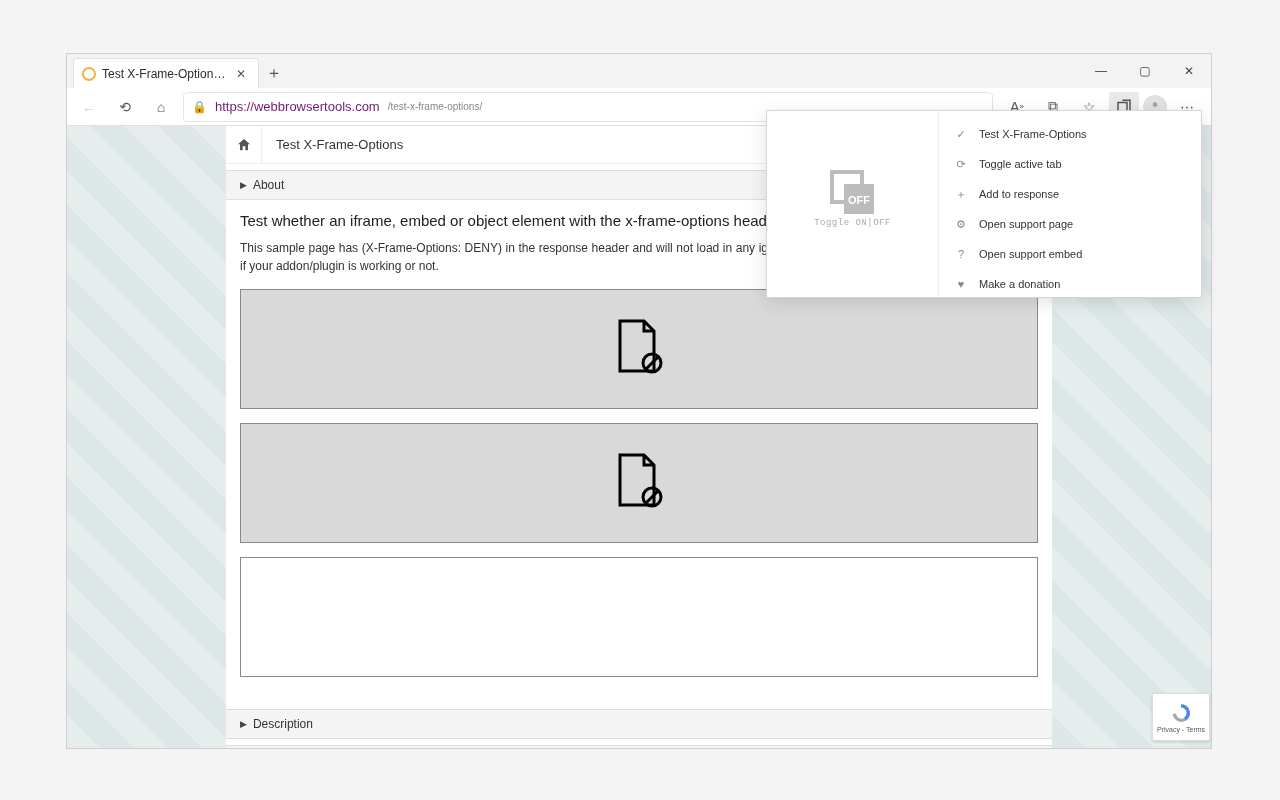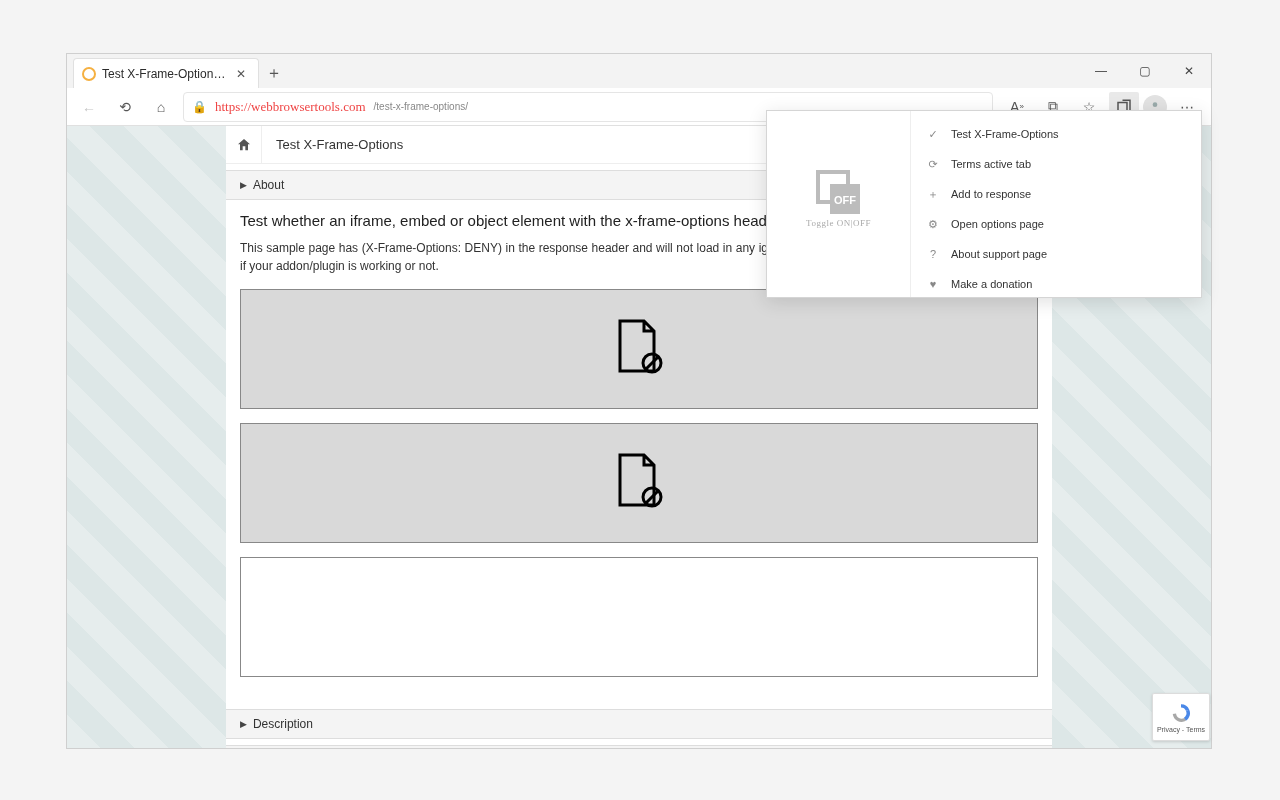--- a/index.html
+++ b/index.html
@@ -24,21 +24,21 @@
 .new-tab { display: flex; align-items: center; justify-content: center; width: 30px; color: #555; font-size: 16px; margin-top: 4px; }
 .win-controls { margin-left: auto; display: flex; }
 .win-controls div { width: 44px; display: flex; align-items: center; justify-content: center; color: #444; font-size: 12px; }
 
 
 .toolbar { display: flex; align-items: center; height: 38px; padding: 0 8px; gap: 8px; border-bottom: 1px solid #e0e0e0; background: #fff; }
 .tool-btn { width: 28px; height: 28px; display: flex; align-items: center; justify-content: center; color: #555; font-size: 14px; }
 .tool-btn.disabled { color: #c5c5c5; }
 .urlbar { flex: 1; display: flex; align-items: center; height: 30px; border: 1px solid #e5e5e5; border-radius: 4px; padding: 0 8px; gap: 8px; background: #fff; }
 .lock-icon { color: #777; font-size: 12px; }
-.url-host { font-size: 13px; color: #ef4444; font-family: Liberation Serif, serif; }
+.url-host { font-size: 13px; color: #701a75; }
 .url-path { font-size: 10px; color: #888; }
 .toolbar-right { display: flex; gap: 4px; align-items: center; }
 .toolbar-right .tool-btn { width: 32px; }
 .ext-btn { background: #e9e9e9; border-radius: 2px; height: 30px; width: 30px; display:flex;align-items:center;justify-content:center; }
 .avatar { width: 24px; height: 24px; border-radius: 50%; background: #e2e2e2; display: flex; align-items: center; justify-content: center; color: #888; font-size: 12px; }
 
 
 .content-area { flex: 1; position: relative; overflow: hidden; background: repeating-linear-gradient(45deg, #e6eded 0 24px, #dde7e7 24px 48px); }
 .scrollviewport { position: absolute; inset: 0; overflow-y: scroll; }
 
@@ -53,22 +53,22 @@
 .main-inner { padding: 12px 14px; }
 .heading { font-size: 15px; color: #222; margin-bottom: 10px; font-weight: 400; }
 .body-text { font-size: 12px; color: #333; line-height: 1.5; text-align: justify; margin-bottom: 14px; }
 
 .iframe-box { height: 120px; border: 1px solid #888; background: #d9d9d9; display: flex; align-items: center; justify-content: center; margin-bottom: 14px; }
 .iframe-box.empty { background: #fff; }
 .blocked-icon svg { width: 50px; height: 56px; }
 
 
 .ext-popup { position: absolute; right: 78px; top: 110px; width: 436px; height: 188px; background: #fff; border: 1px solid #d5d5d5; box-shadow: 0 4px 18px rgba(0,0,0,0.12); display: flex; }
-.ext-left { width: 144px; border-right: 1px solid #eee; display: flex; flex-direction: column; align-items: center; justify-content: center; padding-bottom: 10px; }
-.ext-off { font-size: 9px; color: #aaa; font-family: Liberation Serif, serif; letter-spacing: 0.5px; }
+.ext-left { width: 172px; border-right: 1px solid #eee; display: flex; flex-direction: column; align-items: center; justify-content: center; padding-bottom: 10px; }
+.ext-off { font-size: 9px; color: #aaa; font-family: Liberation Mono, monospace; letter-spacing: 0.5px; }
 .ext-list { flex: 1; padding: 8px 0; }
 .ext-item { display: flex; align-items: center; height: 30px; padding: 0 16px; gap: 12px; font-size: 11px; color: #333; }
 .ext-item-icon { width: 12px; display: flex; justify-content: center; color: #888; font-size: 11px; }
 
 
 .recaptcha { position: absolute; right: 70px; bottom: 59px; width: 58px; height: 48px; background: #fff; border: 1px solid #dcdcdc; border-radius: 2px; box-shadow: 0 1px 3px rgba(0,0,0,0.15); display: flex; flex-direction: column; align-items: center; justify-content: center; font-size: 7px; color: #555; gap: 2px; }
 .recaptcha-logo { width: 22px; height: 22px; }
 
 
 .scrollviewport::-webkit-scrollbar { width: 14px; }
@@ -191,33 +191,33 @@
     </svg>
     <div class="ext-off">Toggle ON|OFF</div>
   </div>
   <div class="ext-list">
     <div class="ext-item">
       <span class="ext-item-icon">✓</span>
       <span>Test X-Frame-Options</span>
     </div>
     <div class="ext-item">
       <span class="ext-item-icon">⟳</span>
-      <span>Terms active tab</span>
+      <span>Toggle active tab</span>
     </div>
     <div class="ext-item">
       <span class="ext-item-icon">＋</span>
       <span>Add to response</span>
     </div>
     <div class="ext-item">
       <span class="ext-item-icon">⚙</span>
-      <span>Open options page</span>
+      <span>Open support page</span>
     </div>
     <div class="ext-item">
       <span class="ext-item-icon">?</span>
-      <span>About support page</span>
+      <span>Open support embed</span>
     </div>
     <div class="ext-item">
       <span class="ext-item-icon">♥</span>
       <span>Make a donation</span>
     </div>
   </div>
 </div>
 
 <div class="recaptcha">
   <svg class="recaptcha-logo" viewBox="0 0 40 40">

